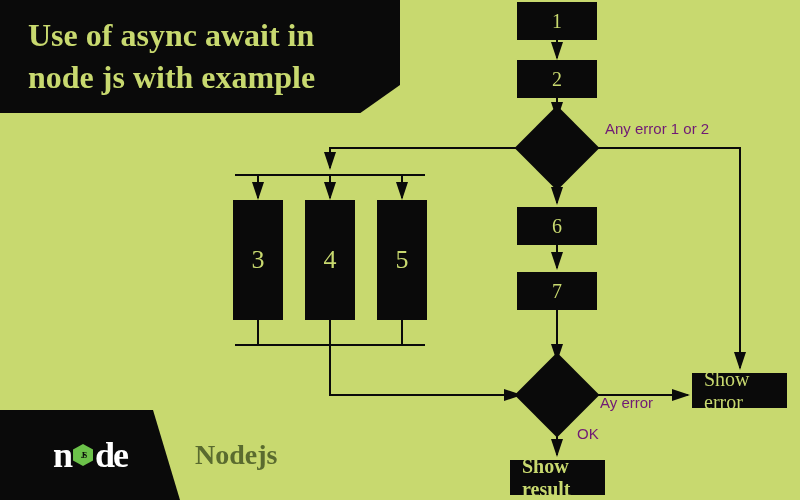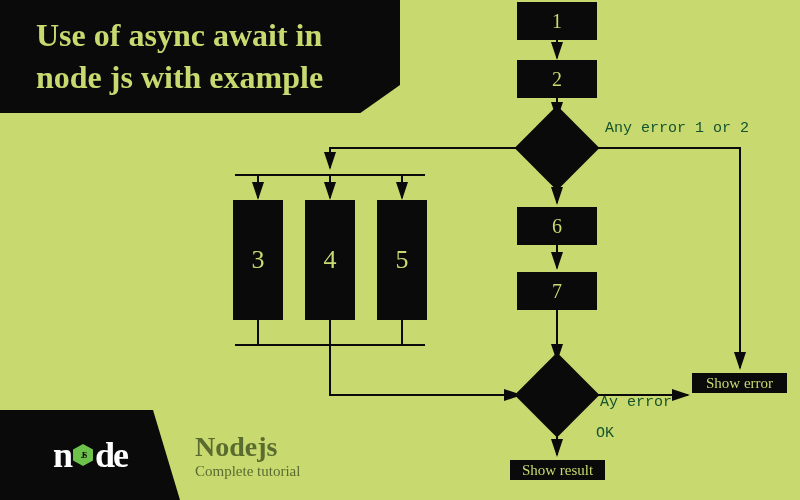--- a/index.html
+++ b/index.html
@@ -7,21 +7,21 @@
   width: 800px;
   height: 500px;
   background: #c8d96f;
   font-family: Georgia, serif;
   position: relative;
   overflow: hidden;
 }
 .title-banner {
   background: #0a0a0a;
   color: #c8d96f;
-  padding: 15px 36px;
+  padding: 15px 28px;
   font-size: 32px;
   font-weight: bold;
   line-height: 1.3;
   width: 400px;
   position: relative;
   clip-path: polygon(0 0, 100% 0, 100% 75%, 90% 100%, 0 100%);
 }
 .footer {
   position: absolute;
   bottom: 0;
@@ -81,34 +81,34 @@
   background: #0a0a0a;
   color: #c8d96f;
   display: flex;
   align-items: center;
   justify-content: center;
   font-size: 20px;
   font-family: Georgia, serif;
 }
 .tall-box { width: 50px; height: 120px; font-size: 26px; }
 .small-box { width: 80px; height: 38px; }
-.result-box { width: 95px; height: 20px; font-size: 15px; }
+.result-box { width: 95px; height: 35px; font-size: 20px; padding-left: 12px; }
 
 .diamond {
   position: absolute;
   width: 60px;
   height: 60px;
   background: #0a0a0a;
   transform: rotate(45deg);
 }
 .label {
   position: absolute;
-  color: #14532d;
+  color: #701a75;
   font-size: 15px;
-  font-family: Liberation Mono, monospace;
+  font-family: Liberation Sans, sans-serif;
 }
 
 svg.arrows {
   position: absolute;
   top: 0;
   left: 0;
   width: 800px;
   height: 500px;
   pointer-events: none;
 }
@@ -180,37 +180,36 @@
 
   <div class="box small-box" style="left:517px; top:207px;">
       <span>6</span>
     </div>
   <div class="box small-box" style="left:517px; top:272px;">
       <span>7</span>
     </div>
 
   <div class="diamond" style="left:527px; top:365px;"></div>
 
-  <div class="box result-box" style="left:510px; top:460px;">
+  <div class="box result-box" style="left:510px; top:460px;font-weight:bold;">
       <span>Show result</span>
     </div>
   <div class="box result-box" style="left:692px; top:373px;">
       <span>Show error</span>
     </div>
 
   <div class="label" style="left:605px; top:120px;">Any error 1 or 2</div>
   <div class="label" style="left:600px; top:370px;margin-top:24px;">Ay error</div>
-  <div class="label" style="left:596px; top:425px;">OK</div>
+  <div class="label" style="left:577px; top:425px;">OK</div>
 </div>
 
 <div class="footer">
   <div class="footer-shape">
     <div class="node-logo">
       <span>n</span>
       <span class="hex"></span>
       <span>de</span>
     </div>
   </div>
   <div class="footer-text">
     <div class="footer-title">Nodejs</div>
-    <div class="footer-sub">Complete tutorial</div>
   </div>
 </div>
 
 </body></html>

